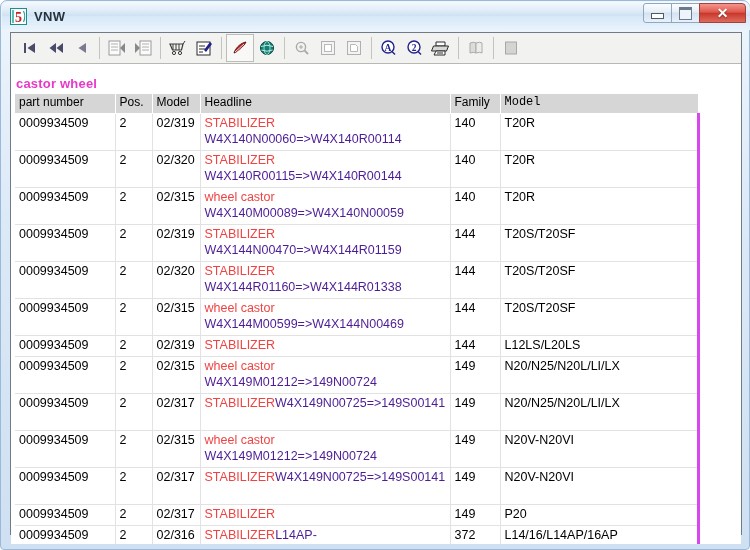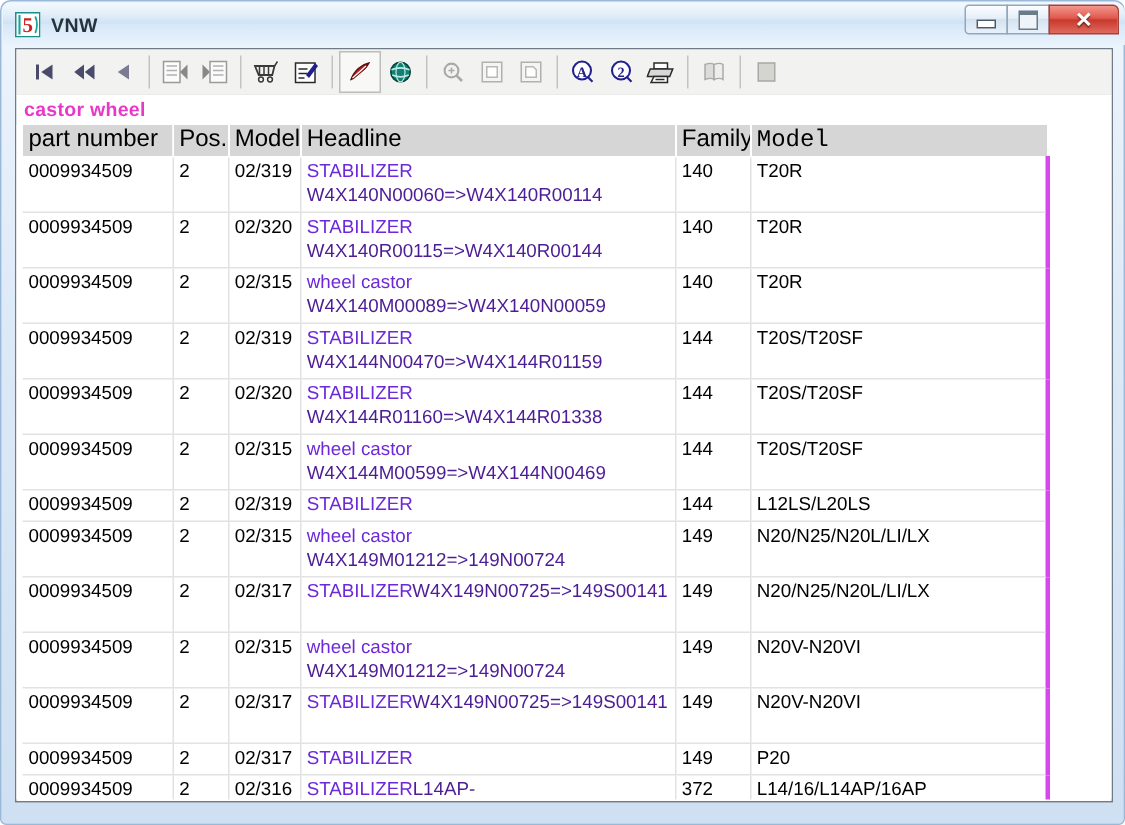--- a/index.html
+++ b/index.html
@@ -115,21 +115,21 @@
   }
   .tbsep {
     width: 1px; height: 22px;
     background: #c4c4bf;
     margin: 0 4px;
   }
 
   
   #content {
     position: absolute;
-    left: 0; top: 30px;
+    left: 0; top: 41px;
     width: 730px; height: 470px;
     background: #ffffff;
     overflow: hidden;
   }
   #caption {
     position: absolute;
     left: 5px; top: 2px;
     font-size: 13px;
     font-weight: bold;
     color: #e838c8;
@@ -147,42 +147,42 @@
     font-size: 12.5px;
     color: #000000;
   }
   table#grid th {
     background: #d6d6d6;
     font-weight: normal;
     text-align: left;
     padding: 1px 4px 2px 4px;
     border-right: 1px solid #ffffff;
     border-bottom: 1px solid #ffffff;
-    font-size: 16px;
+    font-size: 12px;
     color: #000;
     height: 16px;
     vertical-align: top;
     white-space: nowrap;
     overflow: hidden;
   }
   table#grid th:last-child { border-right: none; font-family: Liberation Mono, monospace; }
   table#grid td {
     border-right: 1px solid #e2e2e2;
     border-bottom: 1px solid #e2e2e2;
     padding: 1px 4px 2px 4px;
     vertical-align: top;
     line-height: 16px;
     overflow: hidden;
     white-space: nowrap;
   }
   table#grid td:last-child { border-right: 3px solid #d946ef; }
   table#grid tr.row2 td { height: 33px; }
   table#grid tr.row1 td { height: 17px; }
 
-  .hl-title { color: #6d28d9; }
+  .hl-title { color: #ef4444; }
   .hl-sub   { color: #4c1d95; }
 
   
   #leftstrip {
     position: absolute;
     left: 0; top: 20px;
     width: 4px; height: 450px;
     background: #ffffff;
   }
 </style>

